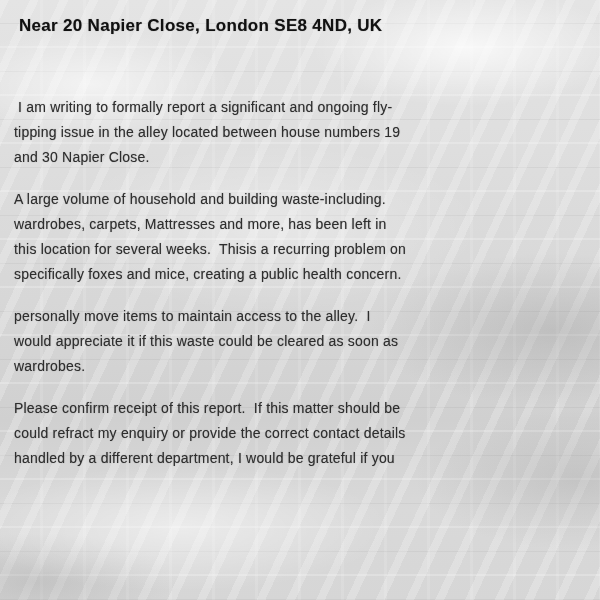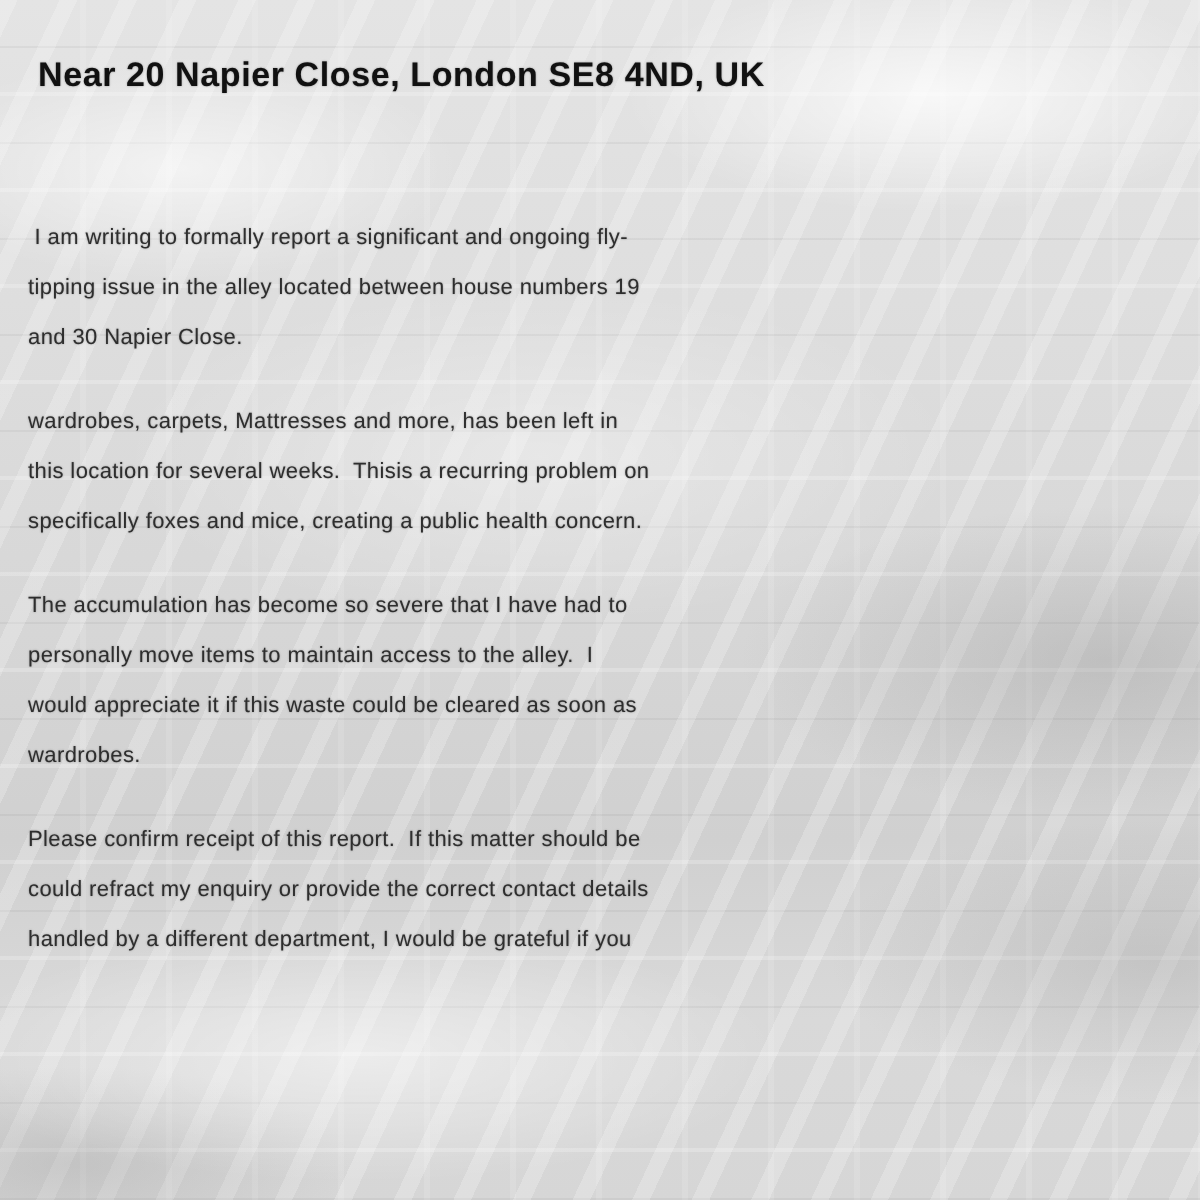--- a/index.html
+++ b/index.html
@@ -25,21 +25,21 @@
       radial-gradient(ellipse 200px 70px at 6% 97%,  rgba(150,150,150,0.30), rgba(150,150,150,0) 70%),
       repeating-linear-gradient(115deg, rgba(255,255,255,0.22) 0px, rgba(255,255,255,0.22) 8px, rgba(255,255,255,0) 8px, rgba(255,255,255,0) 27px),
       repeating-linear-gradient(0deg, rgba(0,0,0,0.045) 0px, rgba(0,0,0,0.045) 1px, rgba(0,0,0,0) 1px, rgba(0,0,0,0) 24px, rgba(255,255,255,0.22) 24px, rgba(255,255,255,0.22) 26px, rgba(255,255,255,0) 26px, rgba(255,255,255,0) 48px),
       repeating-linear-gradient(90deg, rgba(255,255,255,0) 0px, rgba(255,255,255,0) 40px, rgba(255,255,255,0.12) 40px, rgba(255,255,255,0.12) 43px),
       linear-gradient(180deg, #e4e4e4 0%, #dedede 25%, #d7d7d7 50%, #d0d0d0 70%, #d9d9d9 85%, #d6d6d6 100%);
   }
   
   .content {
     position: absolute;
     left: 0;
-    top: 12px;
+    top: 0;
     width: 600px;
     height: 517px;
     overflow: hidden;
   }
   .title {
     position: absolute;
     left: 19px;
     top: 16px;
     font-size: 17px;
     font-weight: bold;
@@ -50,21 +50,21 @@
   }
   .report-body {
     position: absolute;
     left: 14px;
     top: 95px;
     right: 8px;
   }
   .para { margin: 0; padding: 0; }
   .para + .para { margin-top: 17px; }
   .line {
-    font-size: 11px;
+    font-size: 14px;
     line-height: 25px;
     letter-spacing: 0.2px;
     color: #2e2e2e;
     white-space: pre;
     text-shadow: 0 0 1px rgba(60,60,60,0.45);
   }
 </style>
 </head>
 <body>
 
@@ -75,27 +75,27 @@
 
     <div class="report-body">
 
       <div class="para">
         <div class="line"> I am writing to formally report a significant and ongoing fly-</div>
         <div class="line">tipping issue in the alley located between house numbers 19</div>
         <div class="line">and 30 Napier Close.</div>
       </div>
 
       <div class="para">
+        <div class="line">A large volume of household and building waste-including.</div>
         <div class="line">wardrobes, carpets, Mattresses and more, has been left in</div>
         <div class="line">this location for several weeks.  Thisis a recurring problem on</div>
         <div class="line">specifically foxes and mice, creating a public health concern.</div>
       </div>
 
       <div class="para">
-        <div class="line">The accumulation has become so severe that I have had to</div>
         <div class="line">personally move items to maintain access to the alley.  I</div>
         <div class="line">would appreciate it if this waste could be cleared as soon as</div>
         <div class="line">wardrobes.</div>
       </div>
 
       <div class="para">
         <div class="line">Please confirm receipt of this report.  If this matter should be</div>
         <div class="line">could refract my enquiry or provide the correct contact details</div>
         <div class="line">handled by a different department, I would be grateful if you</div>
       </div>

